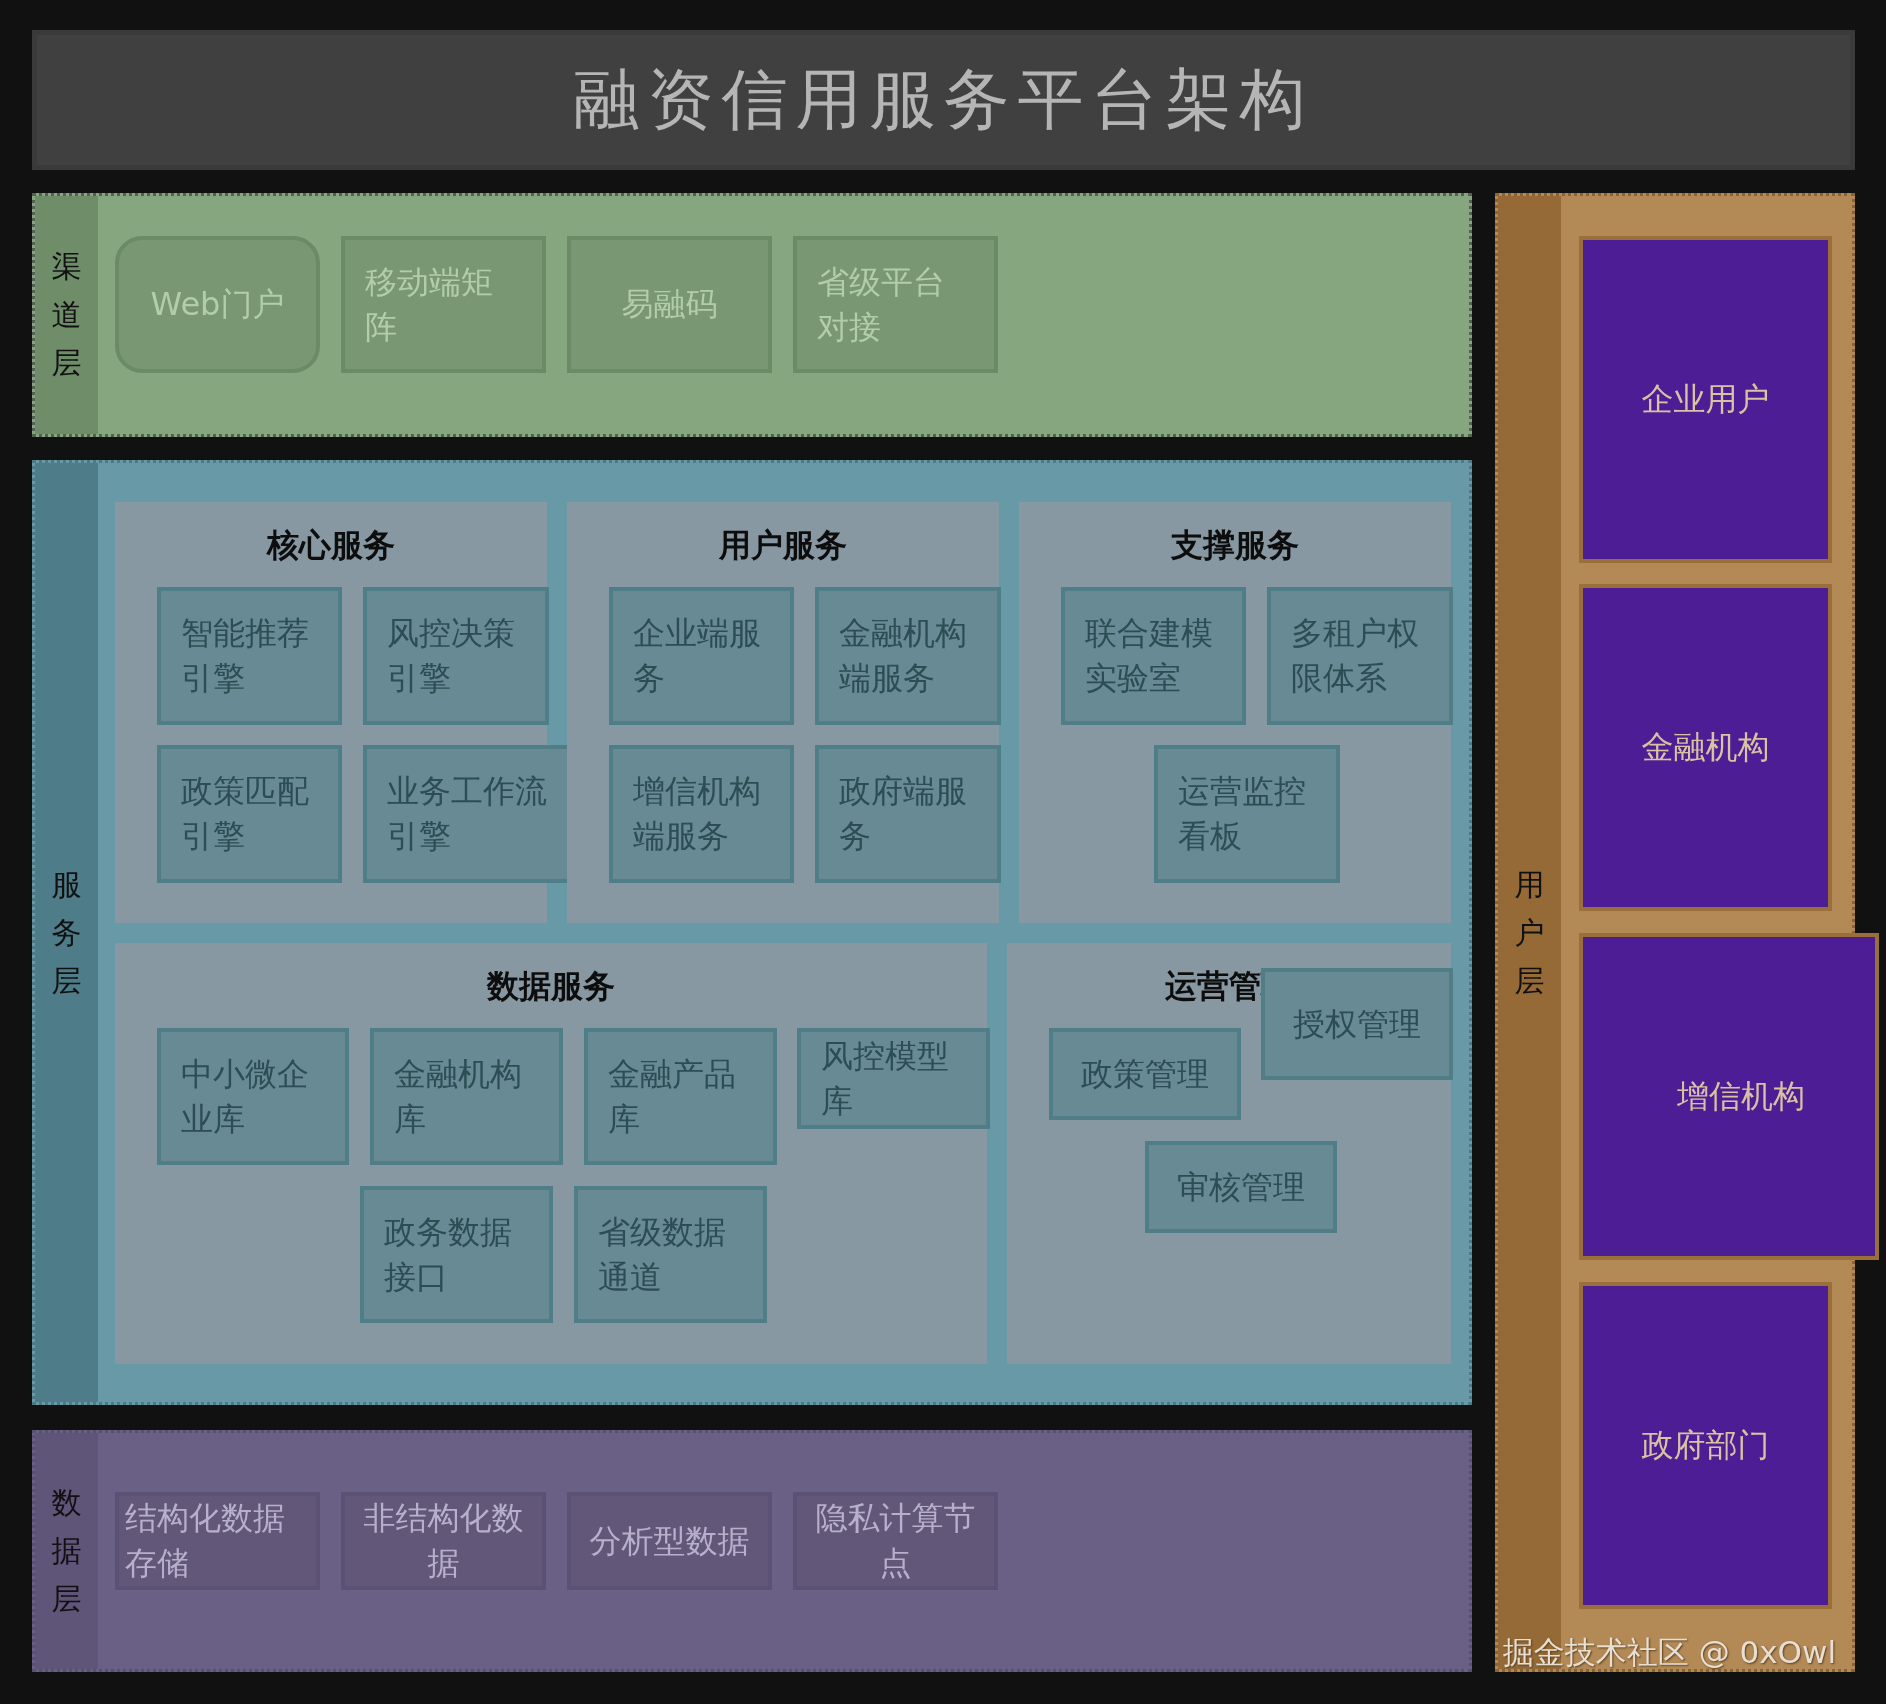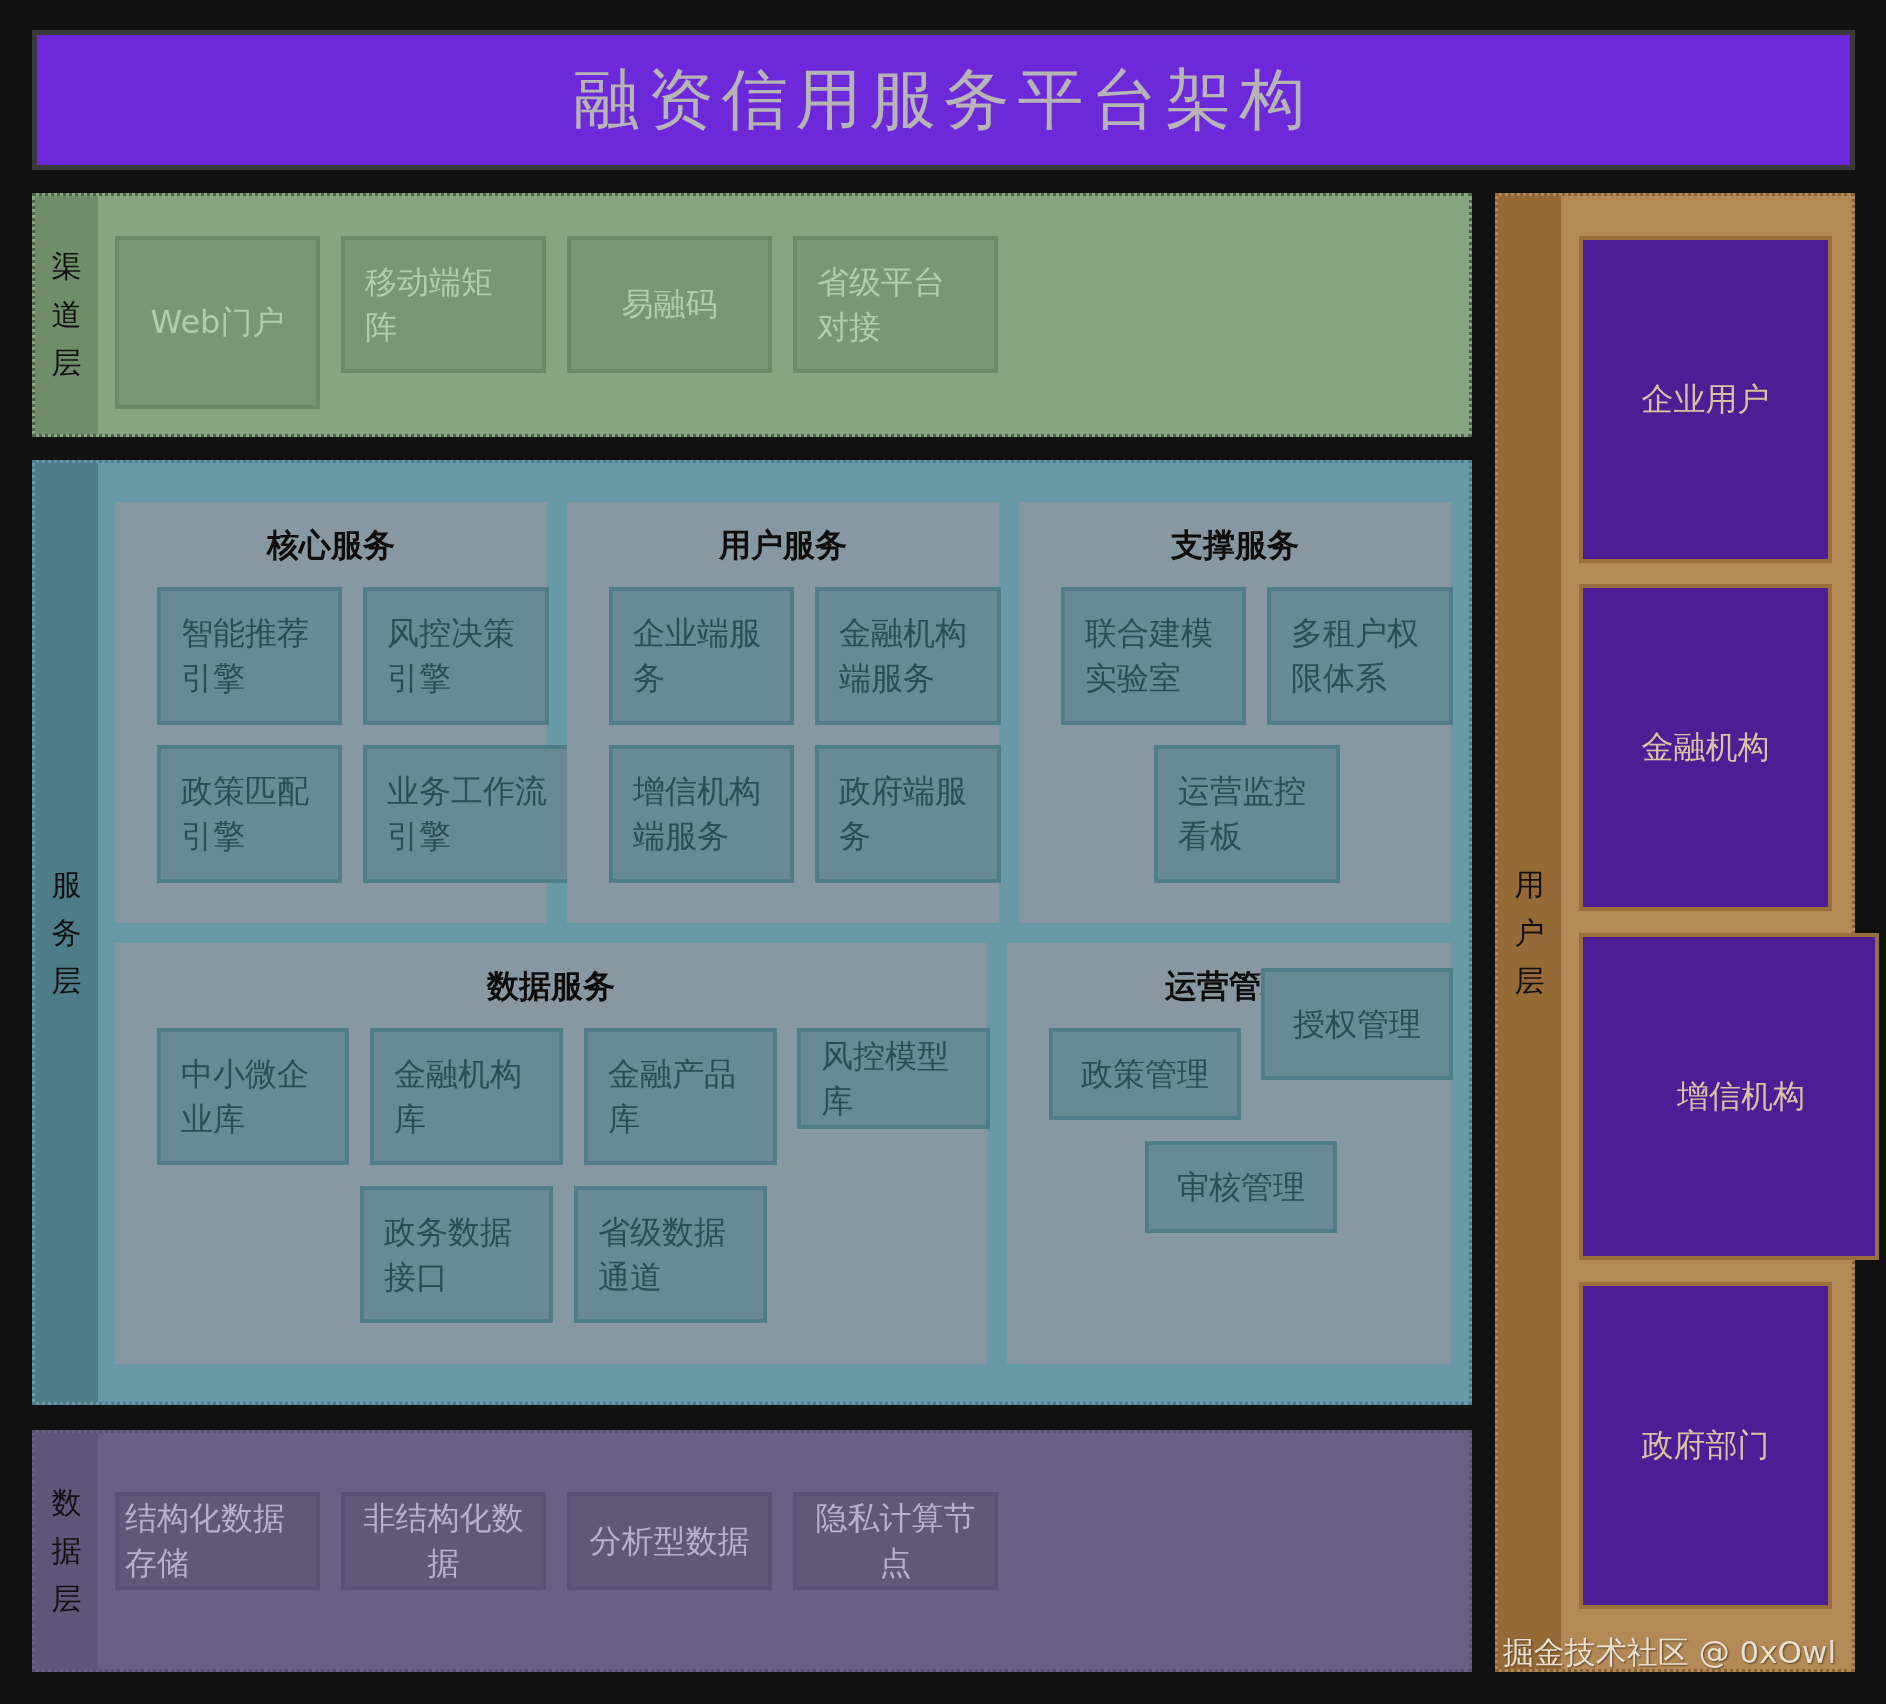--- a/index.html
+++ b/index.html
@@ -3,21 +3,21 @@
 <meta charset="utf-8">
 <style>
   html, body { margin:0; padding:0; }
   body {
     width:1886px; height:1704px; background:#111111; position:relative; overflow:hidden;
     font-family: "Liberation Serif", "DejaVu Serif", serif;
   }
   .abs { position:absolute; box-sizing:border-box; }
   .title-box {
     left:32px; top:30px; width:1823px; height:140px;
-    border:5px solid #3a3a3a; background:#6d28d9;
+    border:5px solid #3a3a3a; background:#404040;
     display:flex; align-items:center; justify-content:center;text-align:right;
   }
   .title-text { color:#b5b5b5; font-size:66px; letter-spacing:8px; font-family:"Liberation Serif","DejaVu Serif",serif; }
   .layer { border:3px dotted; }
   .layer-label {
     position:absolute; left:0; top:0; bottom:0; width:63px;
     display:flex; flex-direction:column; align-items:center; justify-content:center;
     font-size:30px; line-height:48px; color:#111;
   }
   .layer-label span { display:block; }
@@ -57,21 +57,21 @@
   <span class="title-text">融资信用服务平台架构</span>
 </div>
 
 <div class="abs layer ch" style="left:32px;top:193px;width:1440px;height:244px;">
   <div class="layer-label">
     <span>渠</span>
     <span>道</span>
     <span>层</span>
   </div>
 </div>
-<div class="box ch-box center" style="left:115px;top:236px;width:205px;height:173px;">Web门户</div>
+<div class="box ch-box center" style="left:115px;top:236px;width:205px;height:137px;border-radius:27px;">Web门户</div>
 <div class="box ch-box" style="left:341px;top:236px;width:205px;height:137px;">移动端矩阵</div>
 <div class="box ch-box center" style="left:567px;top:236px;width:205px;height:137px;">易融码</div>
 <div class="box ch-box" style="left:793px;top:236px;width:205px;height:137px;">省级平台对接</div>
 
 <div class="abs layer sv" style="left:32px;top:460px;width:1440px;height:945px;">
   <div class="layer-label">
     <span>服</span>
     <span>务</span>
     <span>层</span>
   </div>

